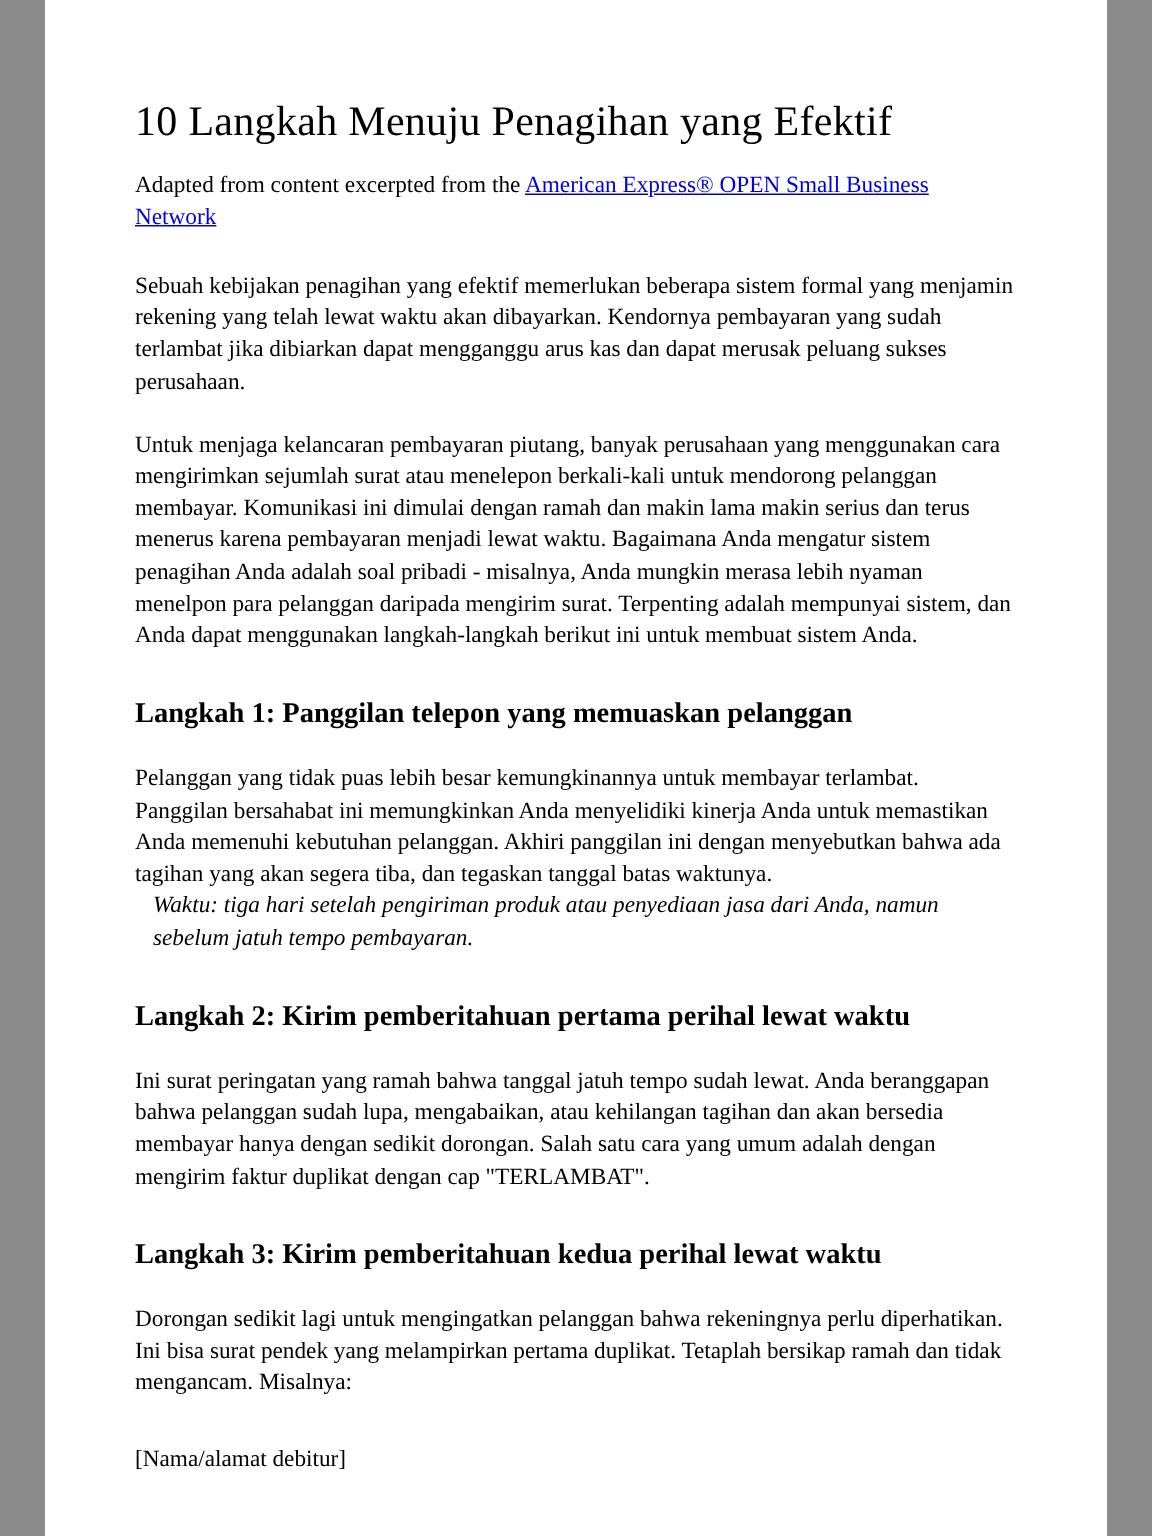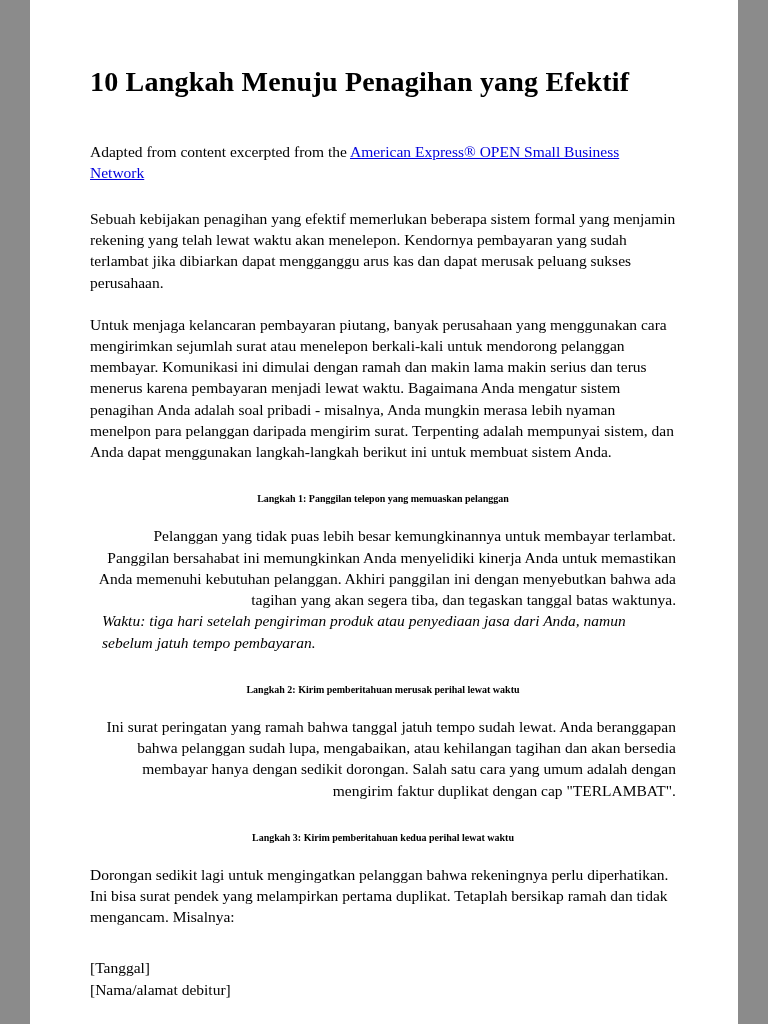--- a/index.html
+++ b/index.html
@@ -19,91 +19,88 @@
   .page {
     width: 708px;
     min-height: 985px;
     margin: 0 auto 39px auto;
     background: #ffffff;
     box-sizing: border-box;
     padding: 66px 62px 90px 60px;
   }
   h1.doc-title {
     font-size: 28px;
-    font-weight: bold;
-    margin: 0 0 44px 0;
+    font-weight: normal;
+    margin: 0 0 16px 0;
     letter-spacing: 0.2px;
   }
   .attribution {
     font-size: 15.5px;
     line-height: 1.35;
     margin: 15px 0 24px 0;
   }
   a.doc-link {
     text-decoration: underline;
     cursor: pointer;
   }
   p.body {
     font-size: 15.5px;
     line-height: 1.37;
     margin: 0 0 21px 0;
   }
   p.body.tight {
     margin-bottom: 0;
-    text-align: right;
   }
   p.timing {
     font-size: 15.5px;
     line-height: 1.37;
     font-style: italic;
     margin: 0 0 21px 12px;
   }
   h2.section-heading {
-    font-size: 10px;
+    font-size: 19px;
     font-weight: bold;
     margin: 31px 0 21px 0;
-    text-align: center;
   }
   .letter {
     margin-top: 30px;
   }
   .letter .letter-line {
     font-size: 15.5px;
     line-height: 1.37;
   }
 </style>
 </head>
 <body>
 
 <div class="viewer">
   <div class="page">
 
     <h1 class="doc-title">10 Langkah Menuju Penagihan yang Efektif</h1>
 
     <p class="attribution"><span>Adapted from content excerpted from the </span><a class="doc-link" style="color:#0000dd" href="#">American Express® OPEN Small Business Network</a></p>
 
-    <p class="body">Sebuah kebijakan penagihan yang efektif memerlukan beberapa sistem formal yang menjamin rekening yang telah lewat waktu akan menelepon. Kendornya pembayaran yang sudah terlambat jika dibiarkan dapat mengganggu arus kas dan dapat merusak peluang sukses perusahaan.</p>
+    <p class="body">Sebuah kebijakan penagihan yang efektif memerlukan beberapa sistem formal yang menjamin rekening yang telah lewat waktu akan dibayarkan. Kendornya pembayaran yang sudah terlambat jika dibiarkan dapat mengganggu arus kas dan dapat merusak peluang sukses perusahaan.</p>
 
     <p class="body">Untuk menjaga kelancaran pembayaran piutang, banyak perusahaan yang menggunakan cara mengirimkan sejumlah surat atau menelepon berkali-kali untuk mendorong pelanggan membayar. Komunikasi ini dimulai dengan ramah dan makin lama makin serius dan terus menerus karena pembayaran menjadi lewat waktu. Bagaimana Anda mengatur sistem penagihan Anda adalah soal pribadi - misalnya, Anda mungkin merasa lebih nyaman menelpon para pelanggan daripada mengirim surat. Terpenting adalah mempunyai sistem, dan Anda dapat menggunakan langkah-langkah berikut ini untuk membuat sistem Anda.</p>
 
     <h2 class="section-heading">Langkah 1: Panggilan telepon yang memuaskan pelanggan</h2>
 
     <p class="body tight">Pelanggan yang tidak puas lebih besar kemungkinannya untuk membayar terlambat. Panggilan bersahabat ini memungkinkan Anda menyelidiki kinerja Anda untuk memastikan Anda memenuhi kebutuhan pelanggan. Akhiri panggilan ini dengan menyebutkan bahwa ada tagihan yang akan segera tiba, dan tegaskan tanggal batas waktunya.</p>
 
     <p class="timing">Waktu: tiga hari setelah pengiriman produk atau penyediaan jasa dari Anda, namun sebelum jatuh tempo pembayaran.</p>
 
-    <h2 class="section-heading">Langkah 2: Kirim pemberitahuan merusak perihal lewat waktu</h2>
+    <h2 class="section-heading">Langkah 2: Kirim pemberitahuan pertama perihal lewat waktu</h2>
 
     <p class="body tight">Ini surat peringatan yang ramah bahwa tanggal jatuh tempo sudah lewat. Anda beranggapan bahwa pelanggan sudah lupa, mengabaikan, atau kehilangan tagihan dan akan bersedia membayar hanya dengan sedikit dorongan. Salah satu cara yang umum adalah dengan mengirim faktur duplikat dengan cap "TERLAMBAT".</p>
 
 
     <h2 class="section-heading">Langkah 3: Kirim pemberitahuan kedua perihal lewat waktu</h2>
 
     <p class="body">Dorongan sedikit lagi untuk mengingatkan pelanggan bahwa rekeningnya perlu diperhatikan. Ini bisa surat pendek yang melampirkan pertama duplikat. Tetaplah bersikap ramah dan tidak mengancam. Misalnya:</p>
 
     <div class="letter">
-      <div class="letter-line">[Tanggal]</div>
       <div class="letter-line">[Nama/alamat debitur]</div>
 
     </div>
 
   </div>
 </div>
 
 </body></html>

